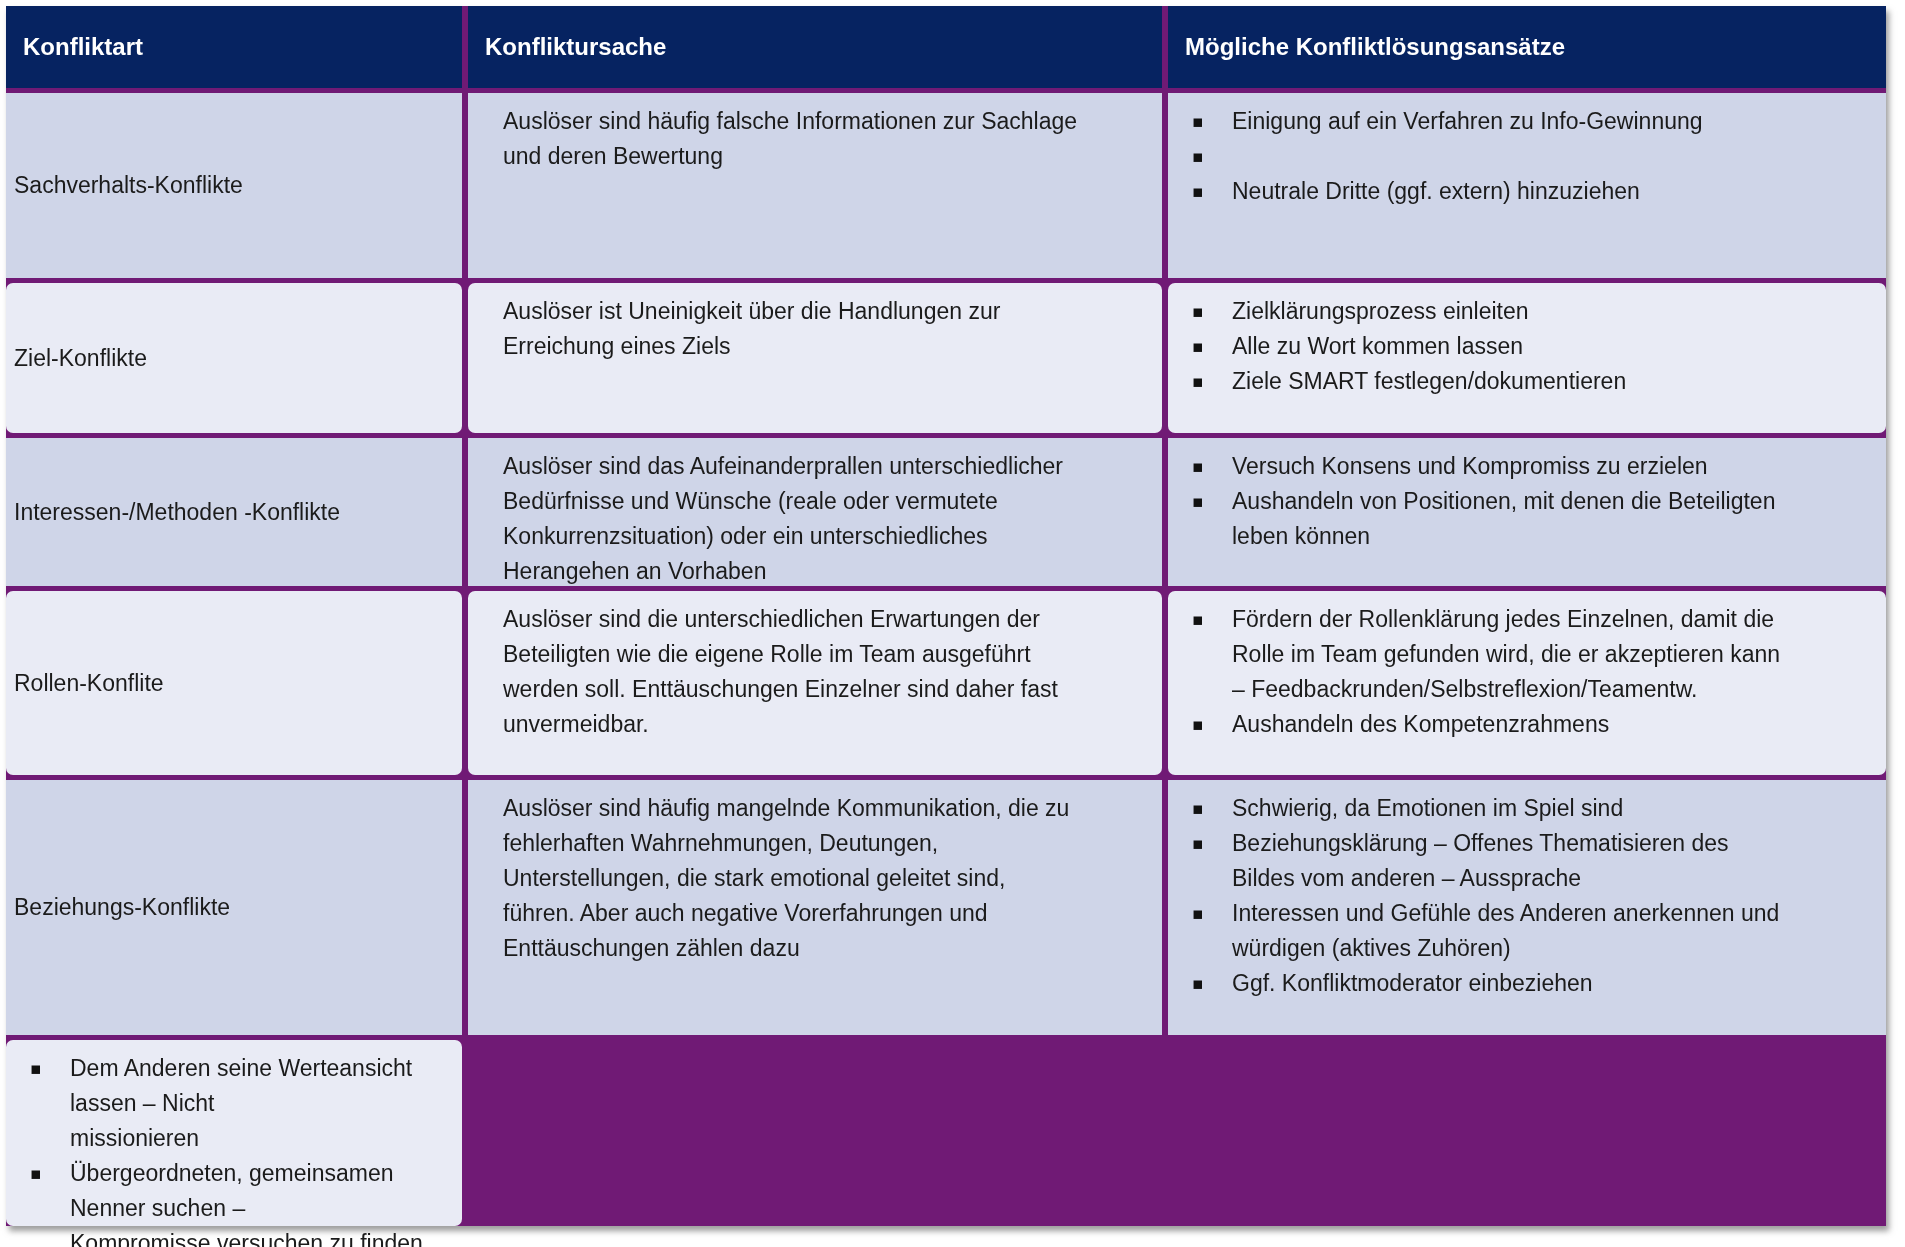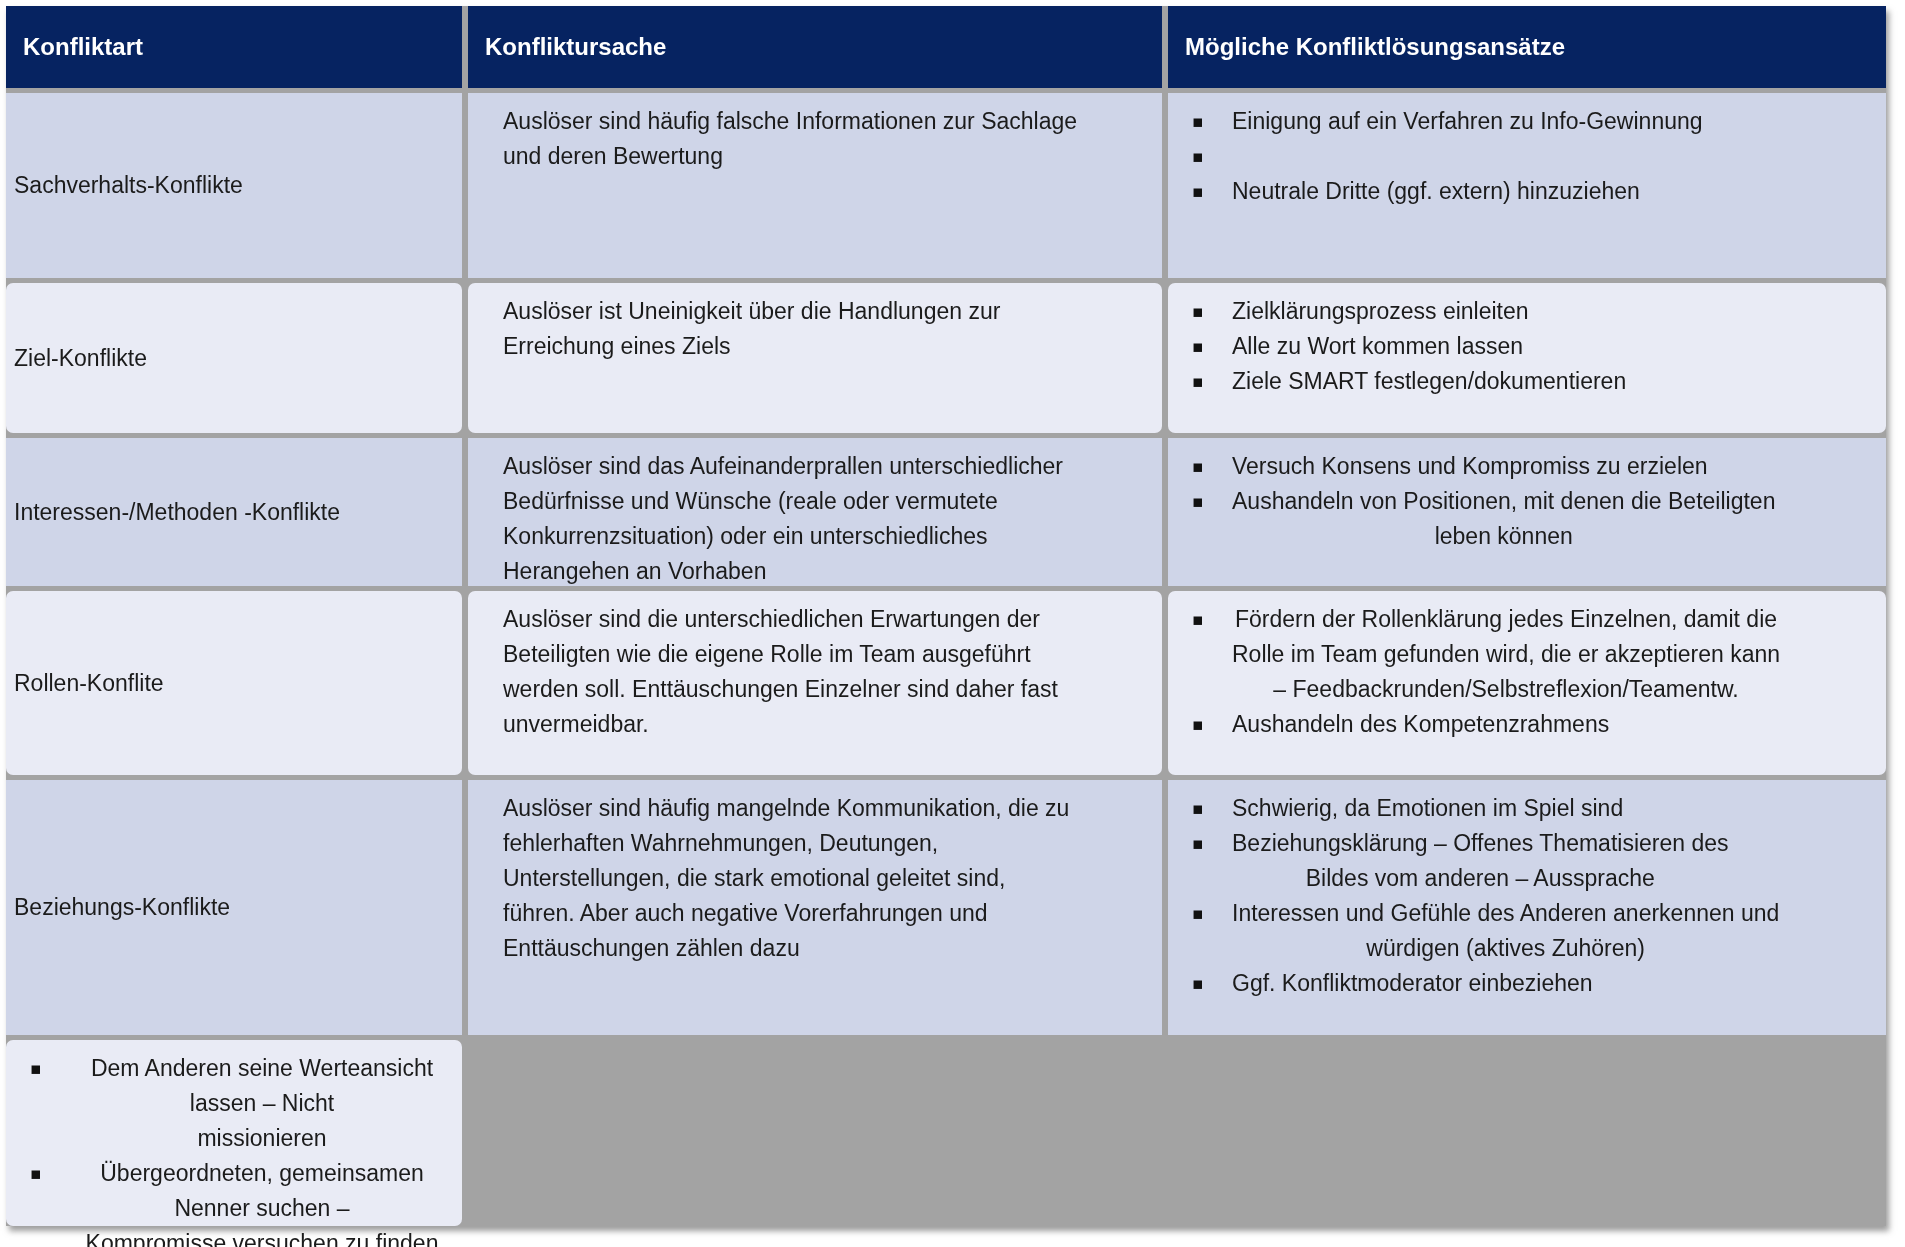--- a/index.html
+++ b/index.html
@@ -14,21 +14,21 @@
   .conflict-table {
     position: absolute;
     left: 6px;
     top: 6px;
     width: 1880px;
     display: grid;
     grid-template-columns: 456px 694px 718px;
     grid-template-rows: 82px 185px 150px 148px 184px 255px 186px;
     column-gap: 6px;
     row-gap: 5px;
-    background: #a3a3a3;
+    background: #701a75;
     box-shadow: 3px 5px 6px rgba(105,105,105,0.65);
   }
   .hcell {
     background: #062361;
     color: #ffffff;
     font-weight: bold;
     font-size: 24px;
     display: flex;
     align-items: center;
     padding-left: 17px;
@@ -59,21 +59,21 @@
   }
   .bullet-glyph {
     flex: none;
     width: 40px;
     padding-left: 24px;
     font-size: 17px;
     line-height: 35px;
     font-family: "DejaVu Sans", sans-serif;
     color: #111111;
   }
-  .bullet-text { white-space: pre-line; text-align: center; }
+  .bullet-text { white-space: pre-line; }
 </style>
 </head>
 <body>
 
 <div class="page">
   <div class="conflict-table">
 
     <div class="hcell">
       <span>Konfliktart</span>
     </div>

